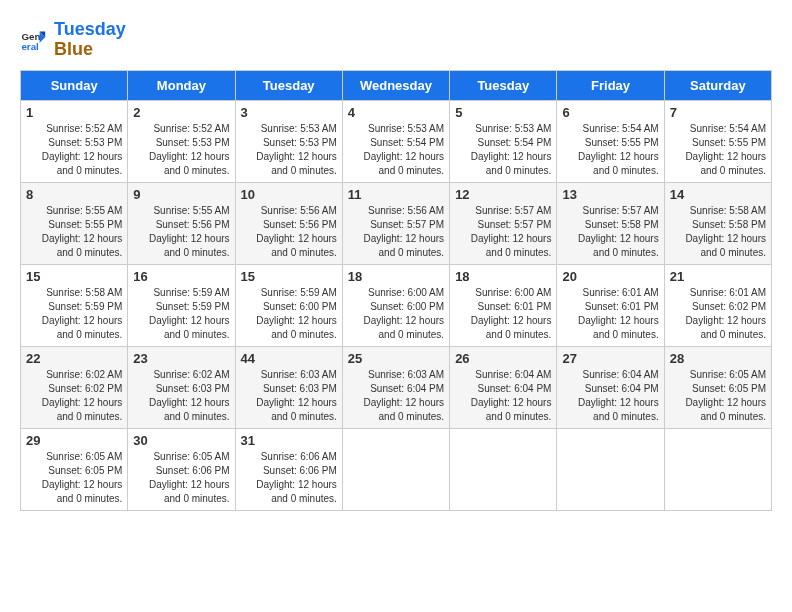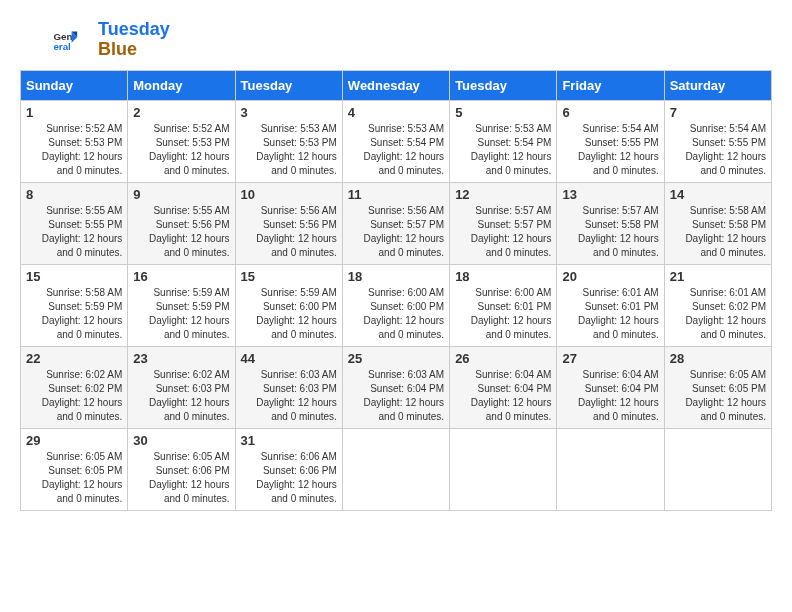--- a/index.html
+++ b/index.html
@@ -12,22 +12,21 @@
     }
     .header-area {
       display: flex;
       justify-content: space-between;
       align-items: flex-start;
       margin-bottom: 10px;
     }
     .logo {
       display: flex;
       align-items: center;
-      gap: 18px;
-      margin-left: 32px;
+      gap: 6px;
     }
     .logo-text {
       font-size: 18px;
       font-weight: bold;
       color: #333;
       line-height: 1.1;
     }
     .logo-text span {
       color: #1a73e8;
     }
@@ -51,21 +50,21 @@
       width: 100%;
       border-collapse: collapse;
       table-layout: fixed;
     }
     th {
       background-color: #1a73e8;
       color: #fff;
       font-size: 13px;
       font-weight: bold;
       padding: 7px 5px;
-      text-align: left;
+      text-align: center;
       border: 1px solid #ccc;
     }
     td {
       border: 1px solid #ccc;
       vertical-align: top;
       padding: 4px 5px;
       font-size: 10.5px;
       color: #333;
       height: 80px;
       background: #fff;

